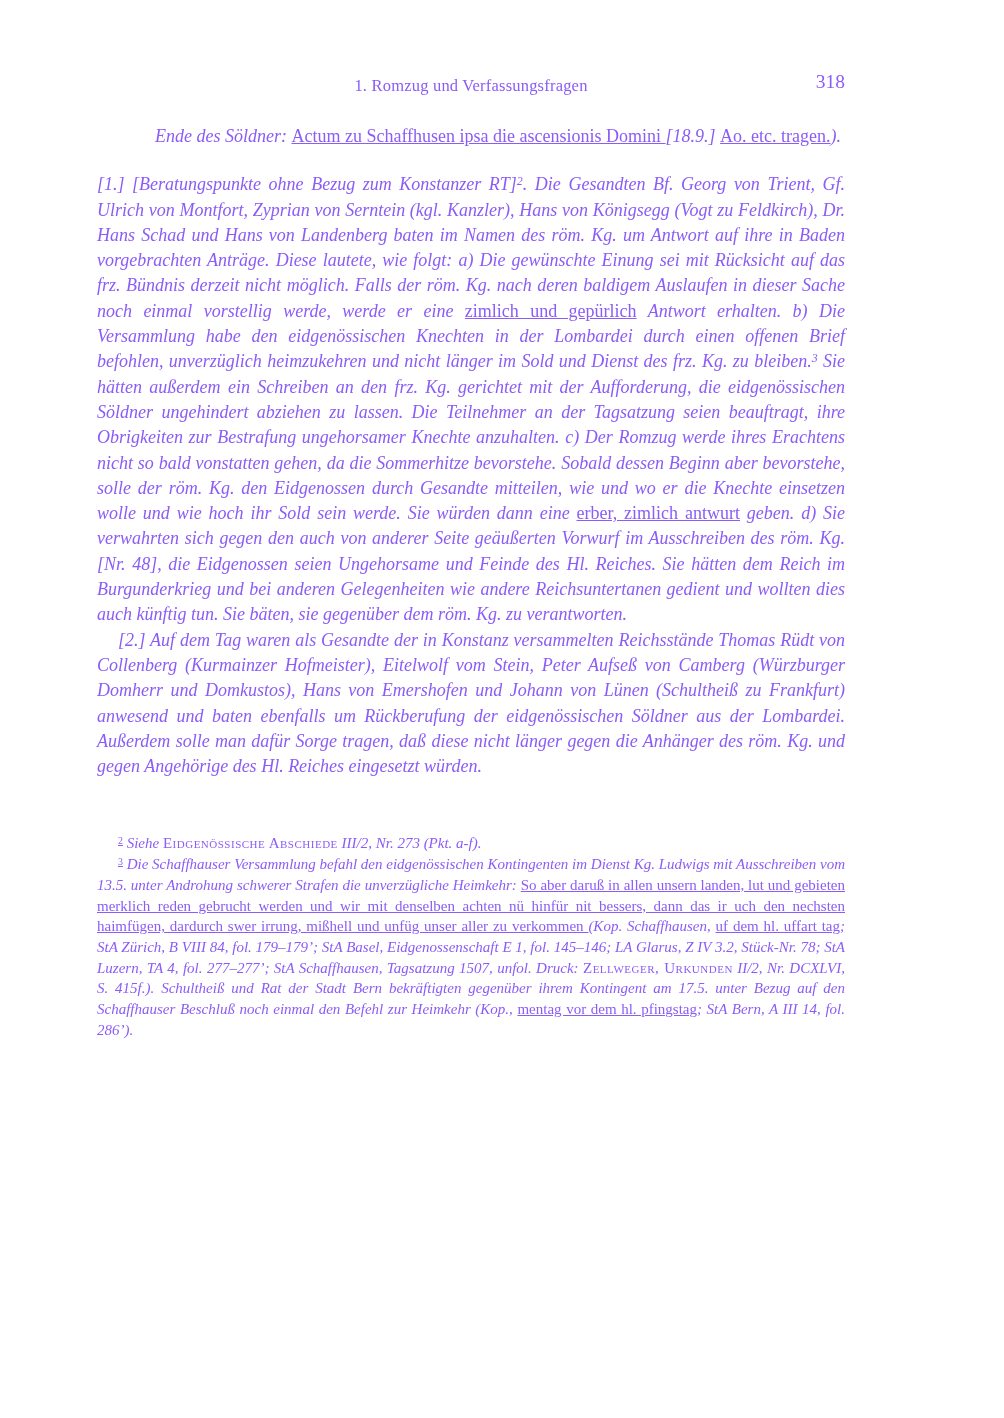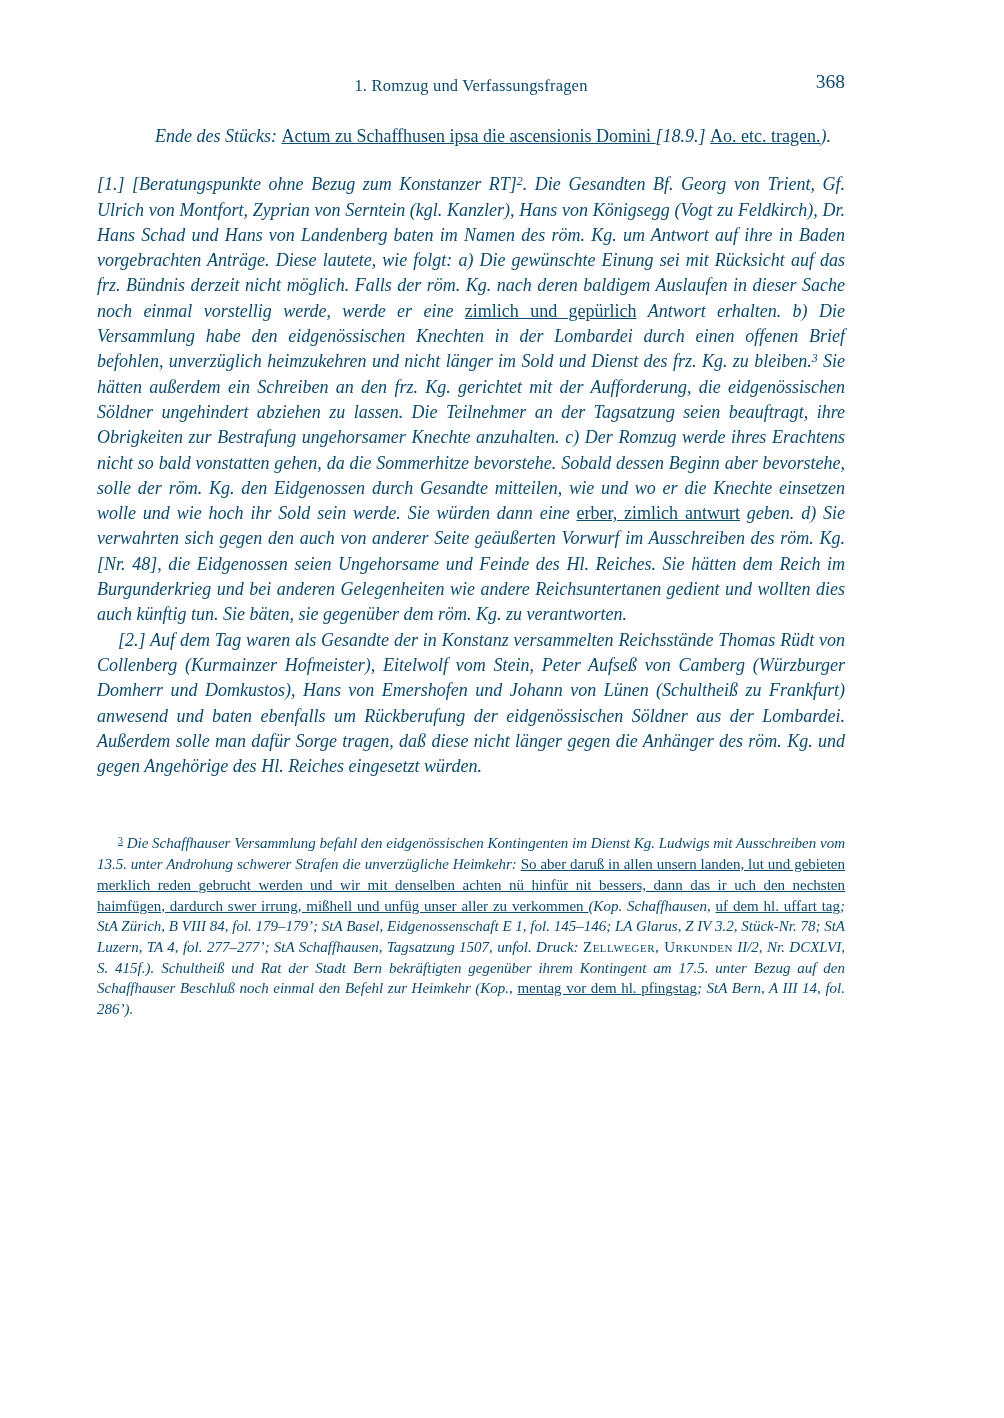--- a/index.html
+++ b/index.html
@@ -5,21 +5,21 @@
   html, body {
     margin: 0;
     padding: 0;
     background: #ffffff;
   }
   .page {
     position: relative;
     width: 1004px;
     height: 1418px;
     background: #ffffff;
-    color: #0c4a6e;
+    color: #8b5cf6;
     font-family: "Liberation Serif", "DejaVu Serif", serif;
     box-sizing: border-box;
     overflow: hidden;
   }
   .content {
     position: absolute;
     left: 97px;
     top: 74px;
     width: 748px;
   }
@@ -85,30 +85,31 @@
   }
 </style>
 </head>
 <body>
 
 <div class="page">
   <div class="content">
 
     <div class="running-head">
       <div class="rh-title">1. Romzug und Verfassungsfragen</div>
-      <div class="rh-pagenum">368</div>
+      <div class="rh-pagenum">318</div>
     </div>
 
     <div class="head-block">
-        <p class="para"><span class="run-i">Ende des Stücks: </span><span class="run-r">Actum zu Schaffhusen ipsa die ascensionis Domini </span><span class="run-i">[18.9.] </span><span class="run-r">Ao. etc. tragen.</span><span class="run-i">).</span></p>
+        <p class="para"><span class="run-i">Ende des Söldner: </span><span class="run-r">Actum zu Schaffhusen ipsa die ascensionis Domini </span><span class="run-i">[18.9.] </span><span class="run-r">Ao. etc. tragen.</span><span class="run-i">).</span></p>
       </div>
 
     <div class="body-block">
         <p class="para"><span class="run-i">[1.] [Beratungspunkte ohne Bezug zum Konstanzer RT]</span><span class="run-i run-sup">2</span><span class="run-i">. Die Gesandten Bf. Georg von Trient, Gf. Ulrich von Montfort, Zyprian von Serntein (kgl. Kanzler), Hans von Königsegg (Vogt zu Feldkirch), Dr. Hans Schad und Hans von Landenberg baten im Namen des röm. Kg. um Antwort auf ihre in Baden vorgebrachten Anträge. Diese lautete, wie folgt: a) Die gewünschte Einung sei mit Rücksicht auf das frz. Bündnis derzeit nicht möglich. Falls der röm. Kg. nach deren baldigem Auslaufen in dieser Sache noch einmal vorstellig werde, werde er eine </span><span class="run-r">zimlich und gepürlich</span><span class="run-i"> Antwort erhalten. b) Die Versammlung habe den eidgenössischen Knechten in der Lombardei durch einen offenen Brief befohlen, unverzüglich heimzukehren und nicht länger im Sold und Dienst des frz. Kg. zu bleiben.</span><span class="run-i run-sup">3</span><span class="run-i"> Sie hätten außerdem ein Schreiben an den frz. Kg. gerichtet mit der Aufforderung, die eidgenössischen Söldner ungehindert abziehen zu lassen. Die Teilnehmer an der Tagsatzung seien beauftragt, ihre Obrigkeiten zur Bestrafung ungehorsamer Knechte anzuhalten. c) Der Romzug werde ihres Erachtens nicht so bald vonstatten gehen, da die Sommerhitze bevorstehe. Sobald dessen Beginn aber bevorstehe, solle der röm. Kg. den Eidgenossen durch Gesandte mitteilen, wie und wo er die Knechte einsetzen wolle und wie hoch ihr Sold sein werde. Sie würden dann eine </span><span class="run-r">erber, zimlich antwurt</span><span class="run-i"> geben. d) Sie verwahrten sich gegen den auch von anderer Seite geäußerten Vorwurf im Ausschreiben des röm. Kg. [Nr. 48], die Eidgenossen seien Ungehorsame und Feinde des Hl. Reiches. Sie hätten dem Reich im Burgunderkrieg und bei anderen Gelegenheiten wie andere Reichsuntertanen gedient und wollten dies auch künftig tun. Sie bäten, sie gegenüber dem röm. Kg. zu verantworten.</span></p>
         <p class="para indent"><span class="run-i">[2.] Auf dem Tag waren als Gesandte der in Konstanz versammelten Reichsstände Thomas Rüdt von Collenberg (Kurmainzer Hofmeister), Eitelwolf vom Stein, Peter Aufseß von Camberg (Würzburger Domherr und Domkustos), Hans von Emershofen und Johann von Lünen (Schultheiß zu Frankfurt) anwesend und baten ebenfalls um Rückberufung der eidgenössischen Söldner aus der Lombardei. Außerdem solle man dafür Sorge tragen, daß diese nicht länger gegen die Anhänger des röm. Kg. und gegen Angehörige des Hl. Reiches eingesetzt würden.</span></p>
       </div>
 
     <div class="footnote-block">
+        <p class="para indent"><span class="run-r run-sup">2</span><span class="run-i"> Siehe </span><span class="run-sc">Eidgenössische Abschiede</span><span class="run-i"> III/2, Nr. 273 (Pkt. a-f).</span></p>
         <p class="para indent"><span class="run-r run-sup">3</span><span class="run-i"> Die Schaffhauser Versammlung befahl den eidgenössischen Kontingenten im Dienst Kg. Ludwigs mit Ausschreiben vom 13.5. unter Androhung schwerer Strafen die unverzügliche Heimkehr: </span><span class="run-r">So aber daruß in allen unsern landen, lut und gebieten merklich reden gebrucht werden und wir mit denselben achten nü hinfür nit bessers, dann das ir uch den nechsten haimfügen, dardurch swer irrung, mißhell und unfüg unser aller zu verkommen </span><span class="run-i">(Kop. Schaffhausen, </span><span class="run-r">uf dem hl. uffart tag</span><span class="run-i">; StA Zürich, B VIII 84, fol. 179–179’; StA Basel, Eidgenossenschaft E 1, fol. 145–146; LA Glarus, Z IV 3.2, Stück-Nr. 78; StA Luzern, TA 4, fol. 277–277’; StA Schaffhausen, Tagsatzung 1507, unfol. Druck: </span><span class="run-sc">Zellweger, Urkunden</span><span class="run-i"> II/2, Nr. DCXLVI, S. 415f.). Schultheiß und Rat der Stadt Bern bekräftigten gegenüber ihrem Kontingent am 17.5. unter Bezug auf den Schaffhauser Beschluß noch einmal den Befehl zur Heimkehr (Kop., </span><span class="run-r">mentag vor dem hl. pfingstag</span><span class="run-i">; StA Bern, A III 14, fol. 286’).</span></p>
       </div>
 
   </div>
 </div>
 
 </body></html>

